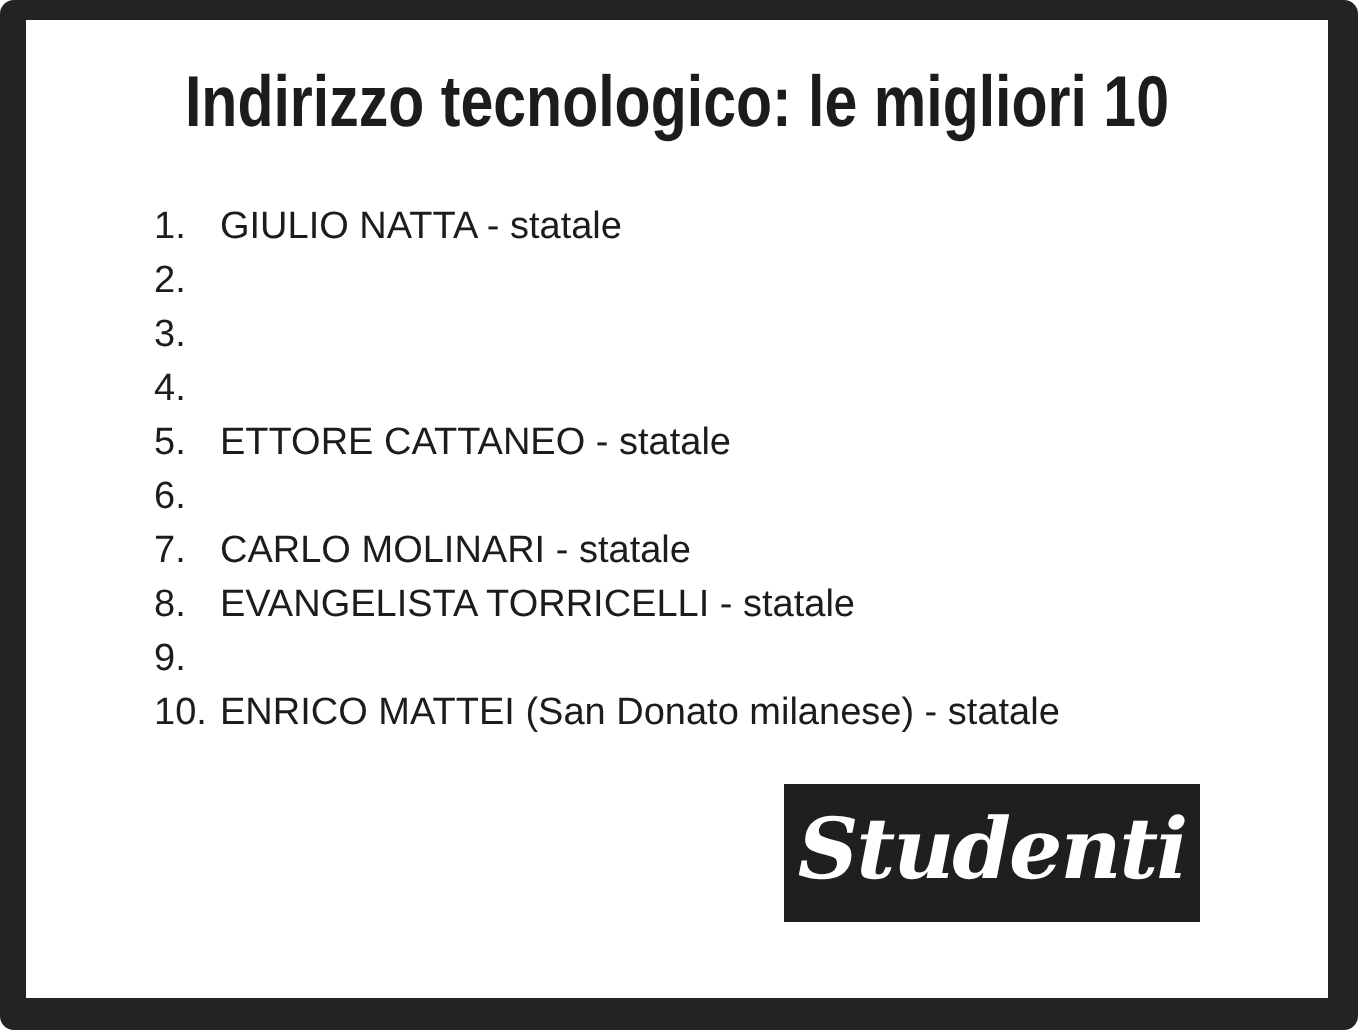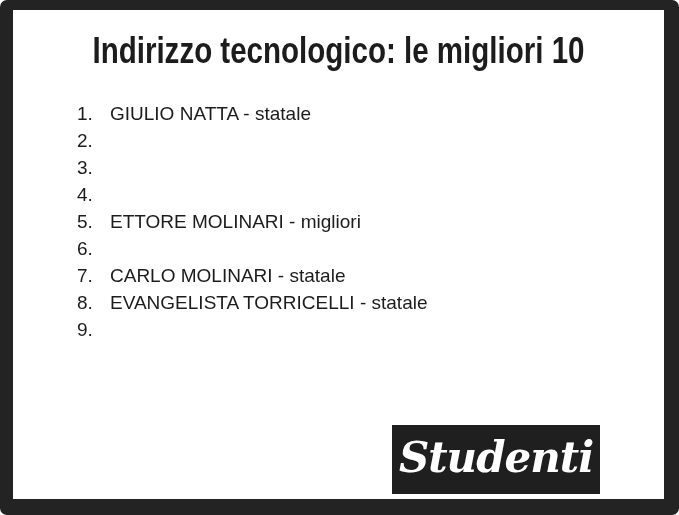--- a/index.html
+++ b/index.html
@@ -54,21 +54,21 @@
     font-size: 19px;
     white-space: nowrap;
   }
   .num {
     flex: none;
     width: 33px;
   }
   .logo {
     position: absolute;
     left: 379px;
-    top: 415px;
+    top: 382px;
     width: 208px;
     height: 69px;
     background: var(--logo-bg);
     display: flex;
     align-items: center;
     justify-content: center;
   }
   .logo-text {
     font-family: "DejaVu Serif", serif;
     font-style: italic;
@@ -95,35 +95,39 @@
       <span class="num">2.</span>
     </div>
     <div class="row">
       <span class="num">3.</span>
     </div>
     <div class="row">
       <span class="num">4.</span>
     </div>
     <div class="row">
       <span class="num">5.</span>
-      <span class="txt">ETTORE MOLINARI - migliori</span>
+      <span class="txt">ETTORE CATTANEO - statale</span>
     </div>
     <div class="row">
       <span class="num">6.</span>
     </div>
     <div class="row">
       <span class="num">7.</span>
       <span class="txt">CARLO MOLINARI - statale</span>
     </div>
     <div class="row">
       <span class="num">8.</span>
       <span class="txt">EVANGELISTA TORRICELLI - statale</span>
     </div>
     <div class="row">
       <span class="num">9.</span>
     </div>
+    <div class="row">
+      <span class="num">10.</span>
+      <span class="txt">ENRICO MATTEI (San Donato milanese) - statale</span>
+    </div>
   </div>
 
   <div class="logo">
     <span class="logo-text">Studenti</span>
   </div>
 
 </div>
 
 </body></html>

